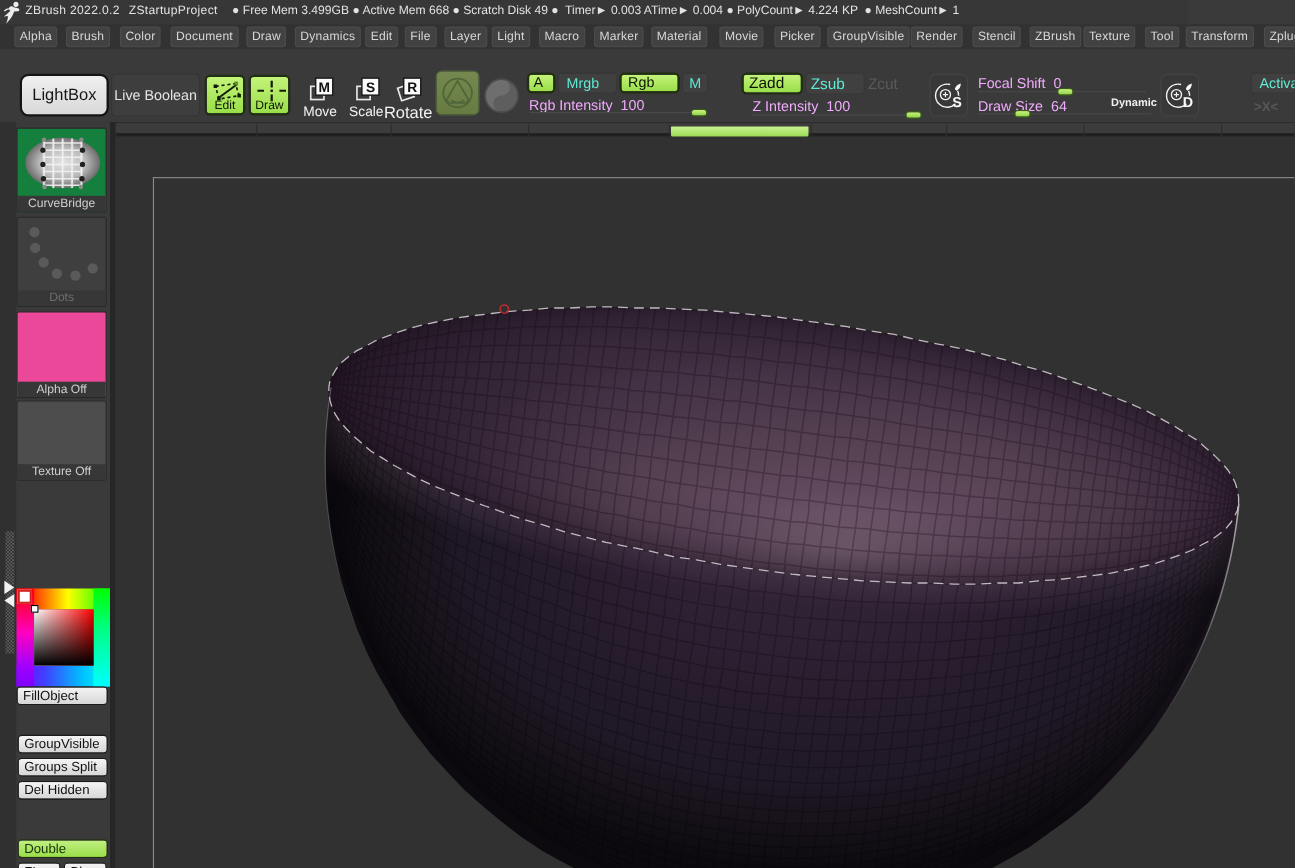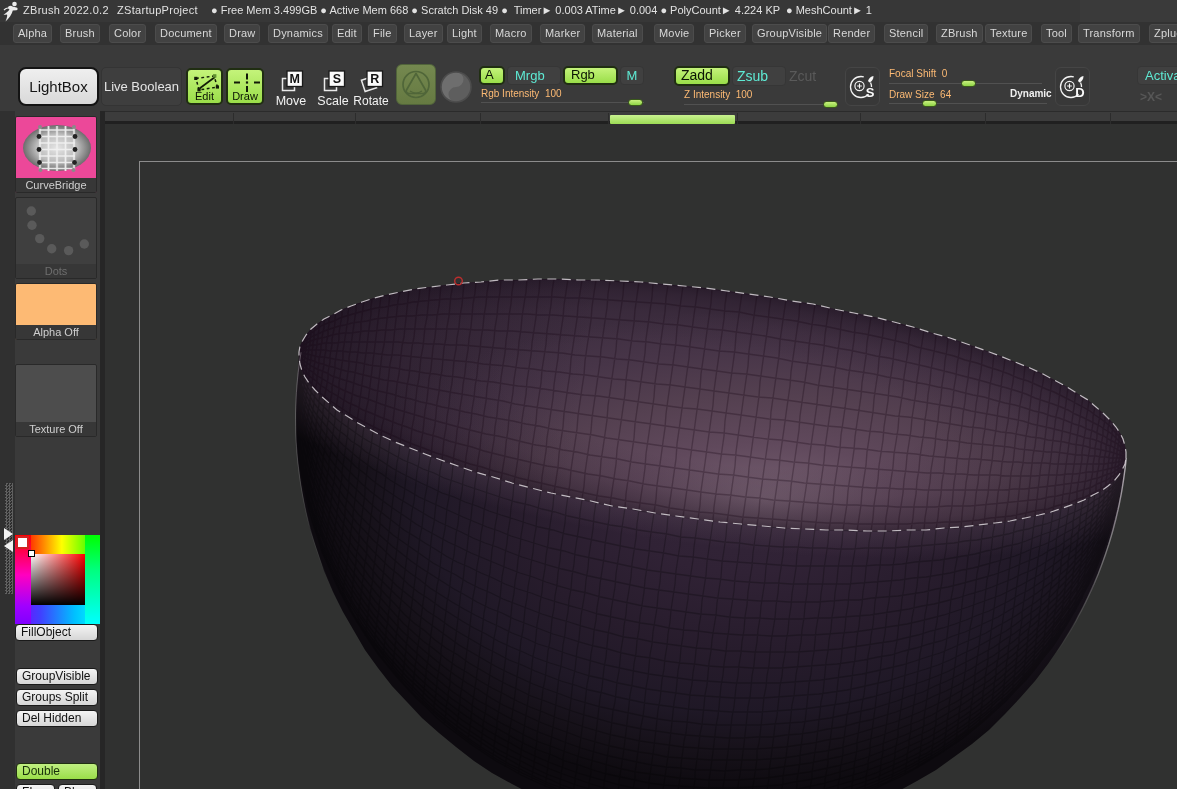--- a/index.html
+++ b/index.html
@@ -5,21 +5,21 @@
 .abs{position:absolute}
 #title{left:0;top:0;width:1080px;height:22px;background:#373737;color:#e2e2e2;font-size:11px;letter-spacing:0.3px;z-index:5}
 #title span{position:absolute;top:4px;white-space:nowrap}
 #stat{letter-spacing:0 !important}
 #menu{left:0;top:22px;width:1177px;height:23px;background:#323232;z-index:5}
 .mbtn{position:absolute;top:2px;height:19px;background:#424242;border:1px solid #4c4c4c;border-radius:3px;color:#d8d8d8;font-size:11px;letter-spacing:0.2px;line-height:17px;padding:0 4px;white-space:nowrap}
 #tbar{left:0;top:45px;width:1177px;height:66px;background:#3a3a3a;z-index:5}
 .tb{position:absolute}
 .grbtn{background:linear-gradient(#c4f37a,#9ade49);border:2px solid #202e12;border-radius:5px;color:#0c1404}
 .dkbtn{background:#404040;border:1px solid #363636;border-radius:4px;color:#5eead4}
-.slab{position:absolute;color:#fdba74;font-size:10px;white-space:nowrap}
+.slab{position:absolute;color:#f0abfc;font-size:13px;white-space:nowrap}
 .strack{position:absolute;height:1px;background:#2a2a2a;border-bottom:1px solid #515151}
 .shandle{position:absolute;width:15px;height:7px;border-radius:3.5px;background:linear-gradient(#c9f07e,#8fd446);border:1px solid #3a5a1a}
 #traycol{left:0;top:111px;width:15px;height:678px;background:#303030;z-index:4}
 #tray{left:15px;top:111px;width:85px;height:678px;background:#3a3a3a;z-index:4}
 #traydiv{left:100px;top:111px;width:5px;height:678px;background:#262626;z-index:4}
 .tile{position:absolute;width:82px;border:1px solid #292929;border-radius:2px;background:#454545}
 .tlab{position:absolute;left:0;bottom:0;width:100%;height:14px;background:#373737;color:#cfcfcf;font-size:11px;text-align:center;line-height:14px}
 .wbtn{position:absolute;width:82px;height:17px;border-radius:4px;background:linear-gradient(#f4f4f4,#d6d6d6);border:1px solid #1a1a1a;color:#111;font-size:12px;line-height:14px;padding-left:5px}
 #cv{left:105px;top:111px;width:1072px;height:678px;background:#303130;overflow:hidden;z-index:1}
 #strip{position:absolute;left:0;top:0;width:1072px;height:13px;background:#3c3c3c;border-top:1px solid #2b2b2b;border-bottom:3px solid #202020}
@@ -102,21 +102,21 @@
 <text x="16.8" y="13.3" font-size="12.5" font-weight="bold" fill="#111" text-anchor="middle" font-family="Liberation Sans">S</text>
 </svg>
 <div style="position:absolute;left:0;top:24px;width:100%;text-align:center;font-size:12.5px;color:#f2f2f2">Scale</div>
     </div>
 <div class="tb" style="left:349px;top:25px;width:44px;height:36px">
 <svg width="26" height="23" viewBox="0 0 26 23" style="position:absolute;left:9px;top:0">
         <rect x="5" y="8" width="12" height="12" fill="none" stroke="#e9e9e9" stroke-width="1.5" transform="rotate(-18 11 14)"></rect>
 <rect x="9" y="1" width="15.5" height="15.5" fill="#fafafa" stroke="#1a1a1a" stroke-width="1.3"></rect>
 <text x="16.8" y="13.3" font-size="12.5" font-weight="bold" fill="#111" text-anchor="middle" font-family="Liberation Sans">R</text>
 </svg>
-<div style="position:absolute;left:0;top:24px;width:100%;text-align:center;font-size:12px;color:#f2f2f2">Rotate</div>
+<div style="position:absolute;left:0;top:24px;width:100%;text-align:center;font-size:15px;color:#f2f2f2">Rotate</div>
     </div>
 <div class="tb" style="left:396px;top:19px;width:40px;height:41px;border-radius:6px;background:linear-gradient(#74884f,#667a42);border:1px solid #51643a">
 <svg width="38" height="39" viewBox="0 0 38 39">
 <circle cx="19" cy="19.5" r="13" fill="none" stroke="#506639" stroke-width="1.7"></circle>
 <path d="M19 8.5 L28.5 25 Q29.5 28 26 28.5 L12 28.5 Q8.5 28 9.5 25 Z" fill="none" stroke="#506639" stroke-width="1.7" stroke-linejoin="round"></path>
 <path d="M13 26 Q19 30 25 26" fill="none" stroke="#506639" stroke-width="1.2"></path>
 </svg></div>
 <svg class="tb" style="left:440px;top:26px" width="32" height="32" viewBox="0 0 32 32">
 <circle cx="16" cy="16" r="15" fill="#6e6e6e"></circle>
 <path d="M16 1 A15 15 0 0 1 16 31 A7.5 7.5 0 0 1 16 16 A7.5 7.5 0 0 0 16 1 Z" fill="#5e5e5e"></path>
@@ -160,21 +160,21 @@
 <div class="slab" style="left:1010px;top:43px;font-size:10px;font-weight:bold;color:#f0f0f0">Dynamic</div>
 <div class="tb dkbtn" style="left:1137px;top:21px;width:60px;height:19px;font-size:13px;line-height:17px;padding-left:7px">Activate</div>
 <div class="tb" style="left:1140px;top:45px;font-size:12px;color:#575757;font-weight:bold">&gt;X&lt;</div>
 </div>
 <div id="traycol" class="abs"></div>
 <div class="abs" style="left:5px;top:483px;width:8px;height:111px;z-index:6;
 background:repeating-conic-gradient(#606060 0 25%,#2d2d2d 0 50%);background-size:3px 3px"></div>
 <div class="abs" style="left:4px;top:528px;width:0;height:0;z-index:7;border-top:6px solid transparent;border-bottom:6px solid transparent;border-left:9px solid #f2f2f2"></div>
 <div class="abs" style="left:4px;top:540px;width:0;height:0;z-index:7;border-top:6px solid transparent;border-bottom:6px solid transparent;border-right:9px solid #f2f2f2"></div>
 <div id="tray" class="abs">
-<div class="tile" style="left:0px;top:5px;height:77px;background:#ec4899">
+<div class="tile" style="left:0px;top:5px;height:77px;background:#15803d">
 <svg width="80" height="62" viewBox="0 0 80 62">
 <defs>
           <radialGradient id="cbg" cx="0.5" cy="0.5" r="0.55">
             <stop offset="0" stop-color="#e4e4e4"></stop>
             <stop offset="0.55" stop-color="#bcbcbc"></stop>
             <stop offset="1" stop-color="#585858"></stop>
           </radialGradient>
         </defs>
 <ellipse cx="41" cy="31" rx="34" ry="23" fill="url(#cbg)"></ellipse>
 <g stroke="#e8e8e8" stroke-width="2.8" fill="none" opacity="0.3">
@@ -219,21 +219,21 @@
 <g fill="#5a5a5a">
 <circle cx="15.3" cy="13" r="4.7"></circle>
           <circle cx="16" cy="27.3" r="4.7"></circle>
           <circle cx="23.7" cy="40.6" r="4.7"></circle>
 <circle cx="35.7" cy="50.8" r="4.7"></circle>
           <circle cx="52.6" cy="52.6" r="4.7"></circle>
           <circle cx="68.3" cy="46" r="4.7"></circle>
 </g>
       </svg>
 <div class="tlab" style="color:#6e6e6e">Dots</div></div>
-<div class="tile" style="left:0px;top:172px;height:57px;background:#fdba74">
+<div class="tile" style="left:0px;top:172px;height:79px;background:#ec4899">
 <div class="tlab">Alpha Off</div>
     </div>
 <div class="tile" style="left:0px;top:253px;height:73px;background:#4d4d4d">
 <div class="tlab">Texture Off</div>
     </div>
 <div class="abs" style="left:0px;top:424px;width:85px;height:89px">
 <div class="abs" style="left:0;top:0;width:100%;height:19px;background:linear-gradient(90deg,#f00 8%,#ff8000 32%,#ff0 55%,#80ff00 78%,#0f0)"></div>
 <div class="abs" style="left:0;top:70px;width:100%;height:19px;background:linear-gradient(90deg,#8000ff,#4040ff 30%,#00c0ff 70%,#0ff)"></div>
 <div class="abs" style="left:0;top:0;width:16px;height:100%;background:linear-gradient(#f00,#ff00c0 45%,#a000ff 80%,#8000ff)"></div>
 <div class="abs" style="left:70px;top:0;width:15px;height:100%;background:linear-gradient(#0f0,#00ff80 40%,#0ff)"></div>

